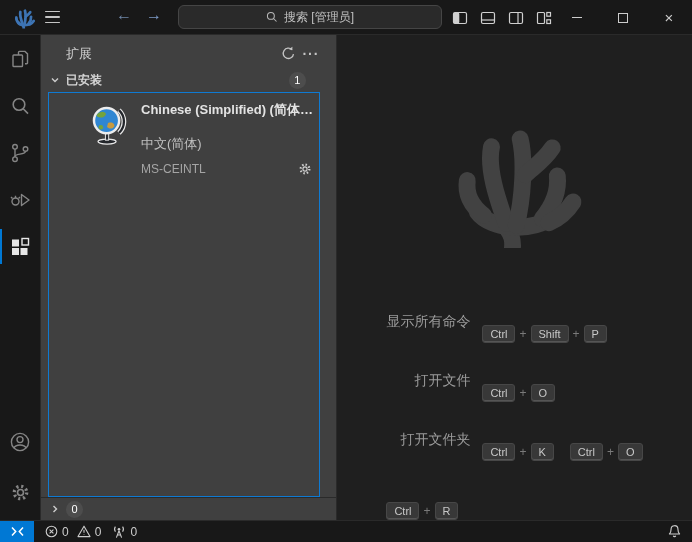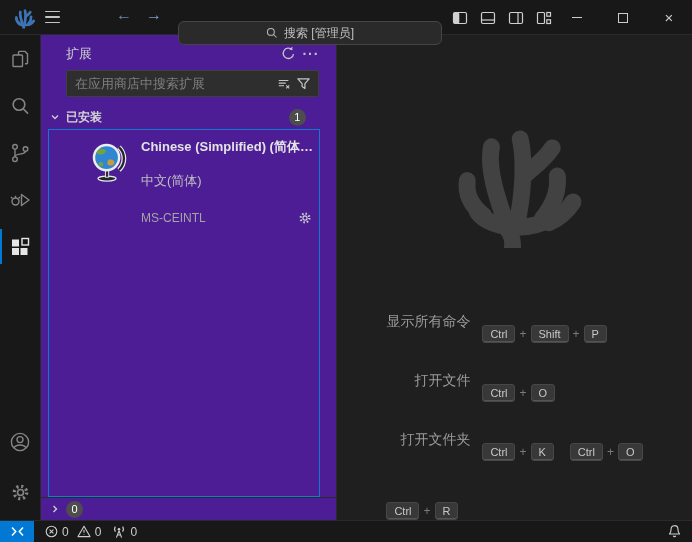--- a/index.html
+++ b/index.html
@@ -15,21 +15,21 @@
   .tb-menu { position:absolute; left:45px; top:11px; width:15px; height:12px;
              display:flex; flex-direction:column; justify-content:space-between; cursor:pointer; }
   .tb-menu span { height:1.4px; background:#c5c5c5; border-radius:1px; }
   .tb-arrow { position:absolute; top:6px; font-size:16px; color:#7d9bc8; width:24px;
               text-align:center; cursor:pointer; }
   .tb-arrow.back { left:112px; color:#6f87a8; }
   .tb-arrow.fwd { left:142px; }
   .tb-search { position:absolute; left:178px; top:5px; width:264px; height:24px;
                background:#2a2a2a; border:1px solid #454545; border-radius:6px;
                display:flex; align-items:center; justify-content:center; gap:6px;
-               color:#c0c0c0; font-size:12px; cursor:pointer;margin-top:16px; }
+               color:#c0c0c0; font-size:12px; cursor:pointer; }
   .tb-layout { position:absolute; right:140px; top:0; height:35px; display:flex;
                align-items:center; gap:11px; }
   .tb-layout .lt { width:17px; height:17px; display:flex; align-items:center;
                    justify-content:center; color:#d0d0d0; cursor:pointer; }
   .win-ctrls { position:absolute; right:0; top:0; height:35px; display:flex; }
   .win-btn { width:46px; height:35px; display:flex; align-items:center;
              justify-content:center; color:#cccccc; cursor:pointer; }
   .ic-min { width:10px; height:1px; background:#cccccc; }
   .ic-max { width:10px; height:10px; border:1px solid #cccccc; }
   .ic-close { font-size:15px; line-height:1; }
@@ -42,21 +42,21 @@
                  border-right:1px solid #2a2a2a; }
   .ab-item { height:47px; display:flex; align-items:center; justify-content:center;
              color:#858585; cursor:pointer; position:relative; }
   .ab-item.active { color:#e7e7e7; }
   .ab-item.active::before { content:""; position:absolute; left:0; top:6px; bottom:6px;
                             width:2px; background:#0078d4; }
   .ab-spacer { flex:1; }
   .ab-bottom { margin-bottom:4px; }
 
   
-  .sidebar { flex:0 0 279px; background:#4c1d95; border-right:1px solid #2a2a2a;
+  .sidebar { flex:0 0 279px; background:#404040; border-right:1px solid #2a2a2a;
              display:flex; flex-direction:column; min-height:0; }
   .sb-title { flex:0 0 33px; display:flex; align-items:center; padding:4px 14px 0 25px;
               font-size:13px; color:#cfcfcf; }
   .sb-title-label { flex:1; }
   .sb-act { width:22px; height:20px; display:flex; align-items:center; justify-content:center;
             color:#c5c5c5; cursor:pointer; }
   .sb-more { font-size:14px; letter-spacing:1px; font-weight:bold; }
   .sb-searchrow { flex:0 0 37px; padding:2px 17px 0 25px; }
   .sb-search { height:27px; background:#2e2e2e; border:1px solid #3f3f3f; border-radius:2px;
                display:flex; align-items:center; padding:0 4px 0 8px; }
@@ -72,21 +72,21 @@
   .badge { min-width:17px; height:17px; border-radius:9px; background:#4d4d4d; color:#ffffff;
            font-size:11px; font-weight:normal; display:flex; align-items:center;
            justify-content:center; padding:0 4px; }
   .ext-list { flex:1; margin:0 16px 0 7px; border:1px solid #0e7ad3; min-height:0;padding-left:28px; }
   .ext-item { display:flex; padding:8px 6px 8px 10px; gap:12px; cursor:pointer; }
   .ext-icon { flex:0 0 42px; width:42px; height:44px; }
   .ext-text { flex:1; min-width:0; display:flex; flex-direction:column; }
   .ext-name { font-size:13px; font-weight:bold; color:#e3e3e3; white-space:nowrap;
               overflow:hidden; }
   .ext-desc { font-size:13px; color:#c0c0c0; margin-top:16px; white-space:nowrap; overflow:hidden; }
-  .ext-pubrow { display:flex; align-items:center; justify-content:space-between; margin-top:20px; }
+  .ext-pubrow { display:flex; align-items:center; justify-content:space-between; margin-top:8px; }
   .ext-pub { font-size:12px; color:#a5a5a5; }
   .ext-gear { width:16px; height:16px; color:#d0d0d0; cursor:pointer; display:flex; }
   .sec-header.recommended { border-top:1px solid #2a2a2a; flex:0 0 23px; }
 
   
   .editor { flex:1; background:#1f1f1f; display:flex; flex-direction:column;
             align-items:center; min-width:0;gap:20px; }
   .coral-big { margin-top:78px; width:170px; height:178px; color:#424242; }
   .shortcuts { margin-top:33px; display:grid; grid-template-columns:max-content max-content;
                row-gap:17px; column-gap:12px; align-items:center; }
@@ -250,36 +250,20 @@
       <div class="sb-title">
         <span class="sb-title-label">扩展</span>
         <span class="sb-act">
           <svg width="15" height="15" viewBox="0 0 16 16" fill="none" stroke="currentColor" stroke-width="1.4">
             <path d="M13.3,8.6 a5.5,5.5 0 1 1 -1.5,-4.6"></path>
             <path d="M12.2,0.8 L12,4.4 L8.5,3.4" fill="currentColor" stroke="none"></path>
           </svg>
         </span>
         <span class="sb-act sb-more">···</span>
       </div>
-      <div class="sb-searchrow">
-        <div class="sb-search">
-          <input type="text" placeholder="在应用商店中搜索扩展" style="">
-          <span class="s-icon">
-            <svg width="14" height="14" viewBox="0 0 16 16" stroke="currentColor" stroke-width="1.2" fill="none">
-              <path d="M2,4 H13 M2,7 H10 M2,10 H8"></path>
-                <path d="M10.5,9.5 L14,13 M14,9.5 L10.5,13"></path>
-            </svg>
-          </span>
-          <span class="s-icon">
-            <svg width="15" height="15" viewBox="0 0 16 16" fill="none" stroke="currentColor" stroke-width="1.3" stroke-linejoin="round">
-              <path d="M2,3 H14 L9.5,8.2 V13.4 L6.5,11.2 V8.2 Z"></path>
-            </svg>
-          </span>
-        </div>
-      </div>
 
       <div class="sec-header">
         <span class="chev">
           <svg width="10" height="10" viewBox="0 0 10 10" fill="none" stroke="currentColor" stroke-width="1.4">
               <path d="M2,3.5 L5,6.5 L8,3.5"></path>
             </svg>
         </span>
         <span class="sec-label">已安装</span>
         <span class="badge">1</span>
       </div>

